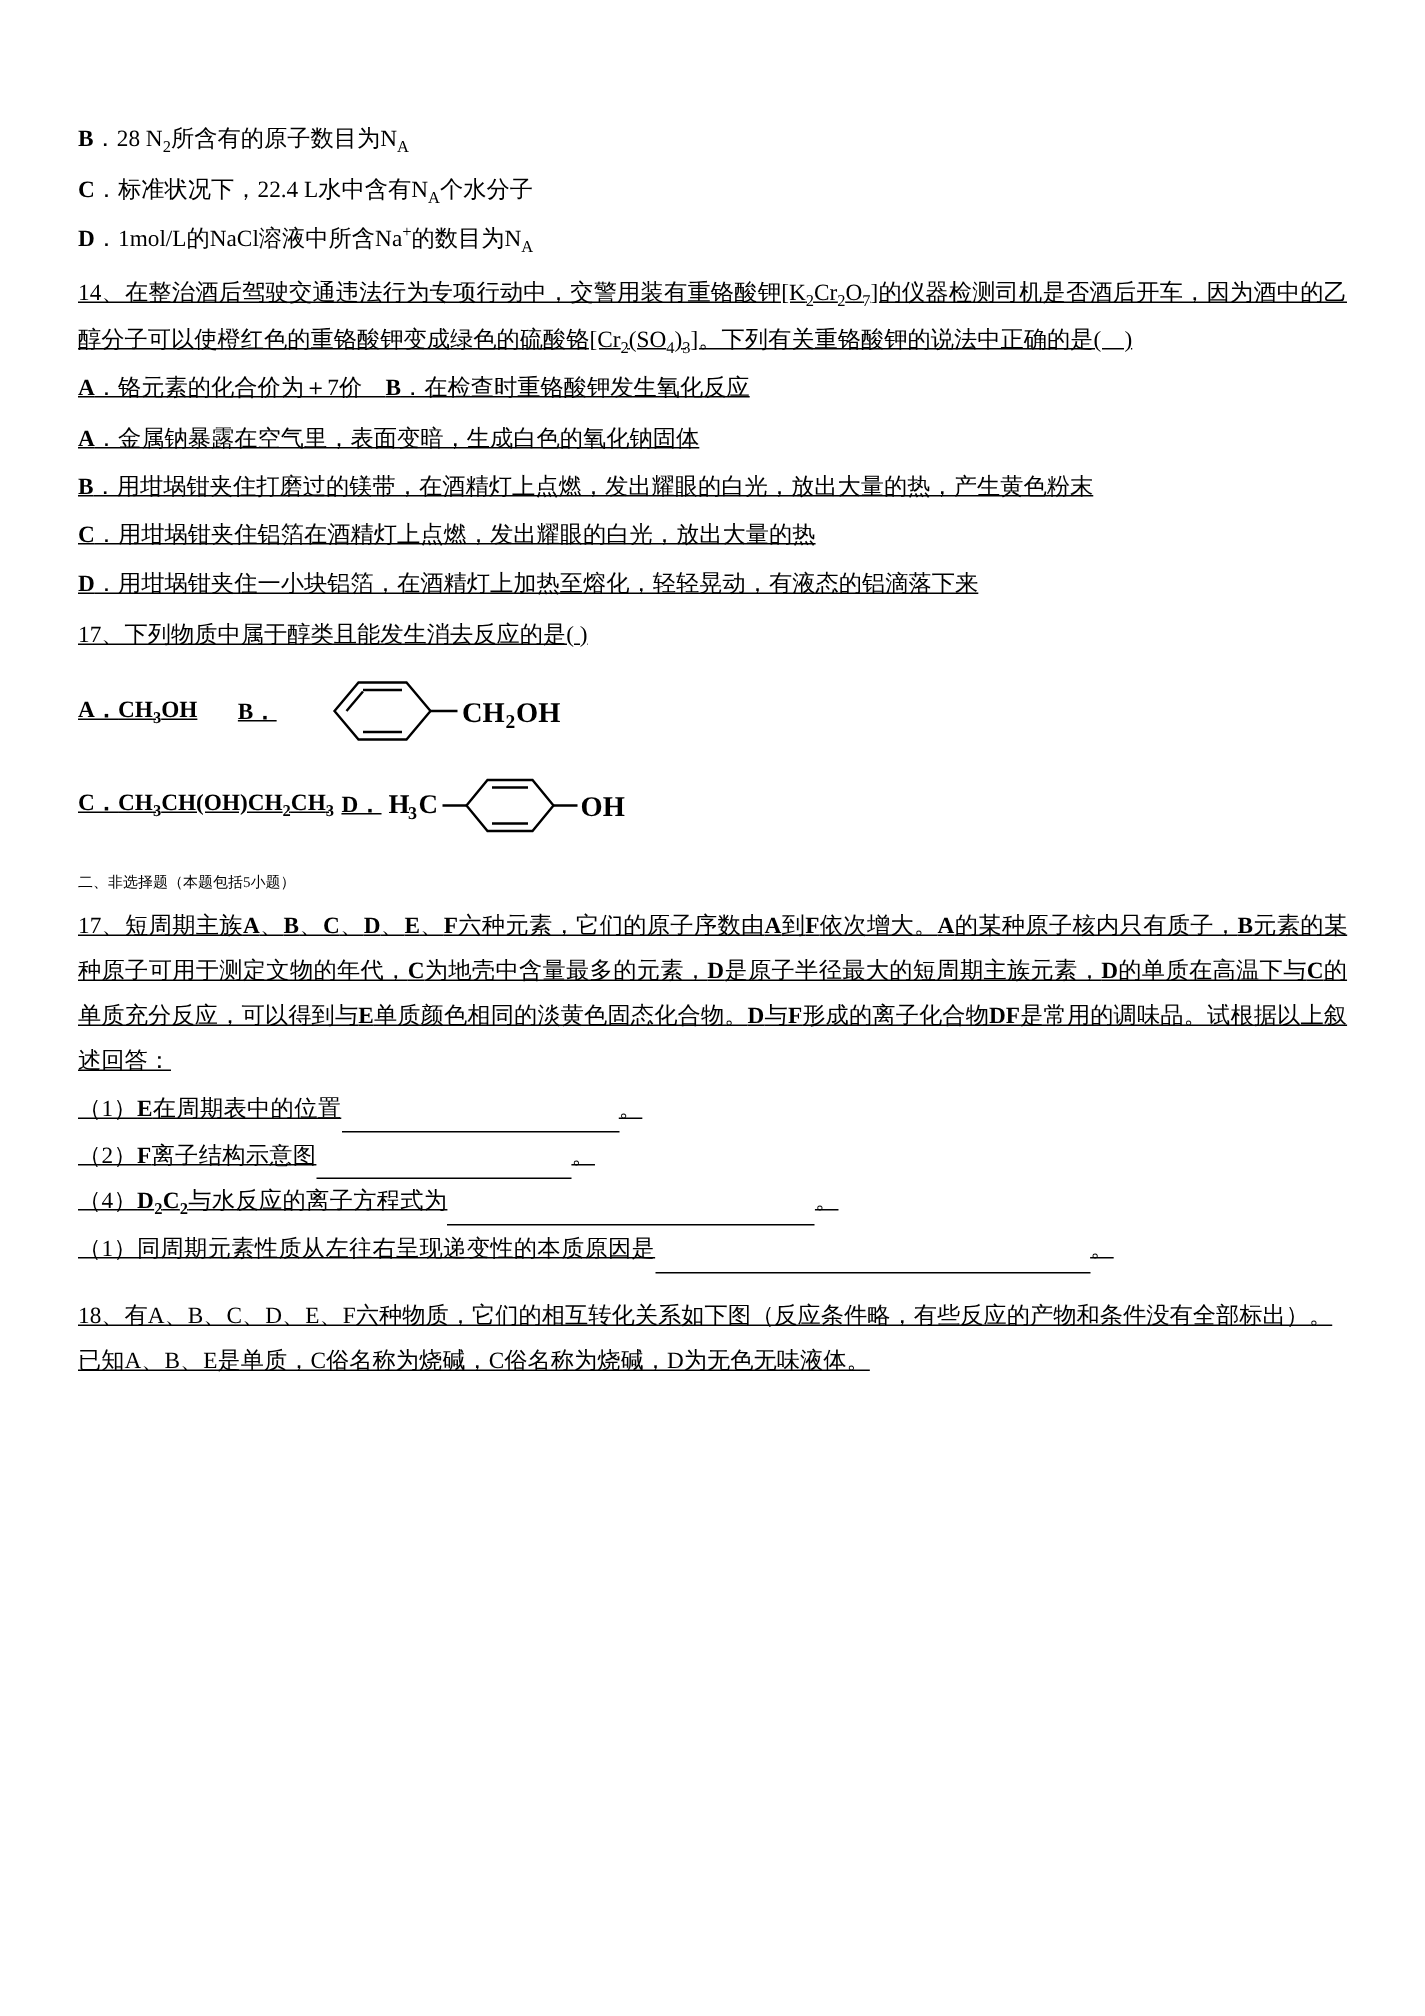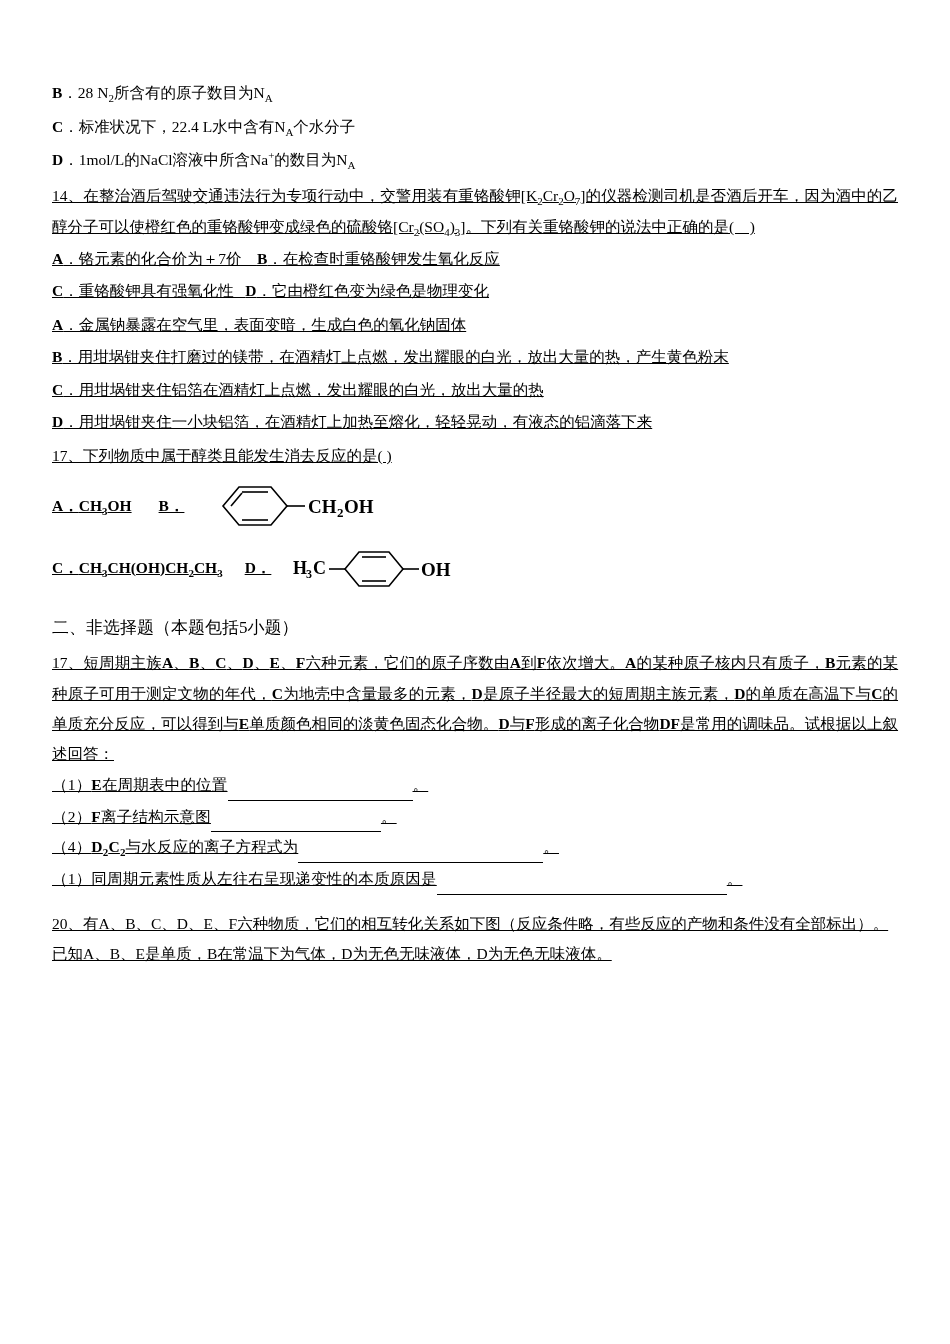--- a/index.html
+++ b/index.html
@@ -29,42 +29,42 @@
   .opt {
     font-size: 15.5px;
     line-height: 1.95;
   }
   .bold { font-weight: bold; }
   .sub { font-size: 11px; vertical-align: sub; }
   .sup { font-size: 11px; vertical-align: super; }
   .blk { margin-bottom: 2px; }
   .q-block { margin-top: 4px; text-decoration: underline; }
   .section-title {
-    font-size: 17px;
+    font-size: 10px;
     line-height: 1.95;
     margin-top: 18px;
     margin-bottom: 2px;
   }
   .para {
     font-size: 15.5px;
     line-height: 1.95;
     text-align: justify;
   }
   .fill {
     display: inline-block;
     border-bottom: 1px solid #000;
     vertical-align: bottom;
   }
   .mono-chem {
     font-size: 15.5px;
     font-weight: bold;
   }
   svg { display: block; }
   .row-16a { display: flex; align-items: center; gap: 27px; margin-top: 8px;}
-  .row-16b { display: flex; align-items: center; gap: 22px; margin-top: 10px;}
+  .row-16b { display: flex; align-items: center; gap: 5px; margin-top: 10px;}
 </style>
 </head>
 <body>
 
 <div class="page">
 
   <div>
     <div class="opt blk">
       <span class="bold">B</span>．28 N<span class="sub">2</span>所含有的原子数目为N<span class="sub">A</span>
     </div>
@@ -75,23 +75,20 @@
       <span class="bold">D</span>．1mol/L的NaCl溶液中所含Na<span class="sup">+</span>的数目为N<span class="sub">A</span>
     </div>
   </div>
 
   <div class="q-block">
     <div class="para">
       14、在整治酒后驾驶交通违法行为专项行动中，交警用装有重铬酸钾[K<span class="sub">2</span>Cr<span class="sub">2</span>O<span class="sub">7</span>]的仪器检测司机是否酒后开车，因为酒中的乙醇分子可以使橙红色的重铬酸钾变成绿色的硫酸铬[Cr<span class="sub">2</span>(SO<span class="sub">4</span>)<span class="sub">3</span>]。下列有关重铬酸钾的说法中正确的是(&nbsp;&nbsp;&nbsp;&nbsp;)
     </div>
     <div class="opt blk">
       <span class="bold">A</span>．铬元素的化合价为＋7价&nbsp;&nbsp;&nbsp;&nbsp;<span class="bold">B</span>．在检查时重铬酸钾发生氧化反应
-    </div>
-    <div class="opt blk">
-      <span class="bold">C</span>．重铬酸钾具有强氧化性&nbsp;&nbsp;&nbsp;<span class="bold">D</span>．它由橙红色变为绿色是物理变化
     </div>
   </div>
 
   <div class="q-block">
     <div class="opt blk">
       <span class="bold">A</span>．金属钠暴露在空气里，表面变暗，生成白色的氧化钠固体
     </div>
     <div class="opt blk">
       <span class="bold">B</span>．用坩埚钳夹住打磨过的镁带，在酒精灯上点燃，发出耀眼的白光，放出大量的热，产生黄色粉末
     </div>
@@ -166,17 +163,17 @@
     </div>
     <div class="line">
       <span>（4）<span class="bold">D<span class="sub">2</span>C<span class="sub">2</span></span>与水反应的离子方程式为</span><span class="fill" style="width:245px;">&nbsp;</span><span>。</span>
     </div>
     <div class="line">
       <span>（1）同周期元素性质从左往右呈现递变性的本质原因是</span><span class="fill" style="width:290px;">&nbsp;</span><span>。</span>
     </div>
   </div>
 
   <div class="q-block" style="margin-top:14px;">
-    <div class="para">20、有A、B、C、D、E、F六种物质，它们的相互转化关系如下图（反应条件略，有些反应的产物和条件没有全部标出）。</div>
-    <div class="para">已知A、B、E是单质，B在常温下为气体，D为无色无味液体，D为无色无味液体。</div>
+    <div class="para">18、有A、B、C、D、E、F六种物质，它们的相互转化关系如下图（反应条件略，有些反应的产物和条件没有全部标出）。</div>
+    <div class="para">已知A、B、E是单质，C俗名称为烧碱，C俗名称为烧碱，D为无色无味液体。</div>
   </div>
 
 </div>
 
 </body></html>

